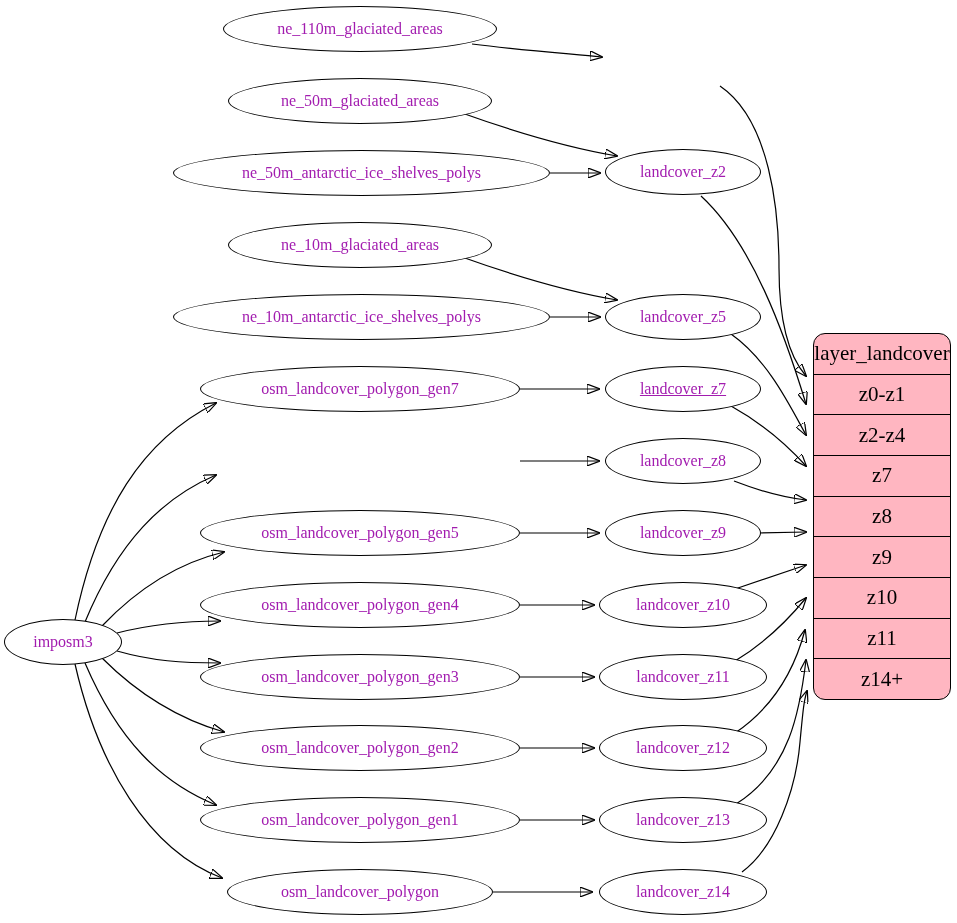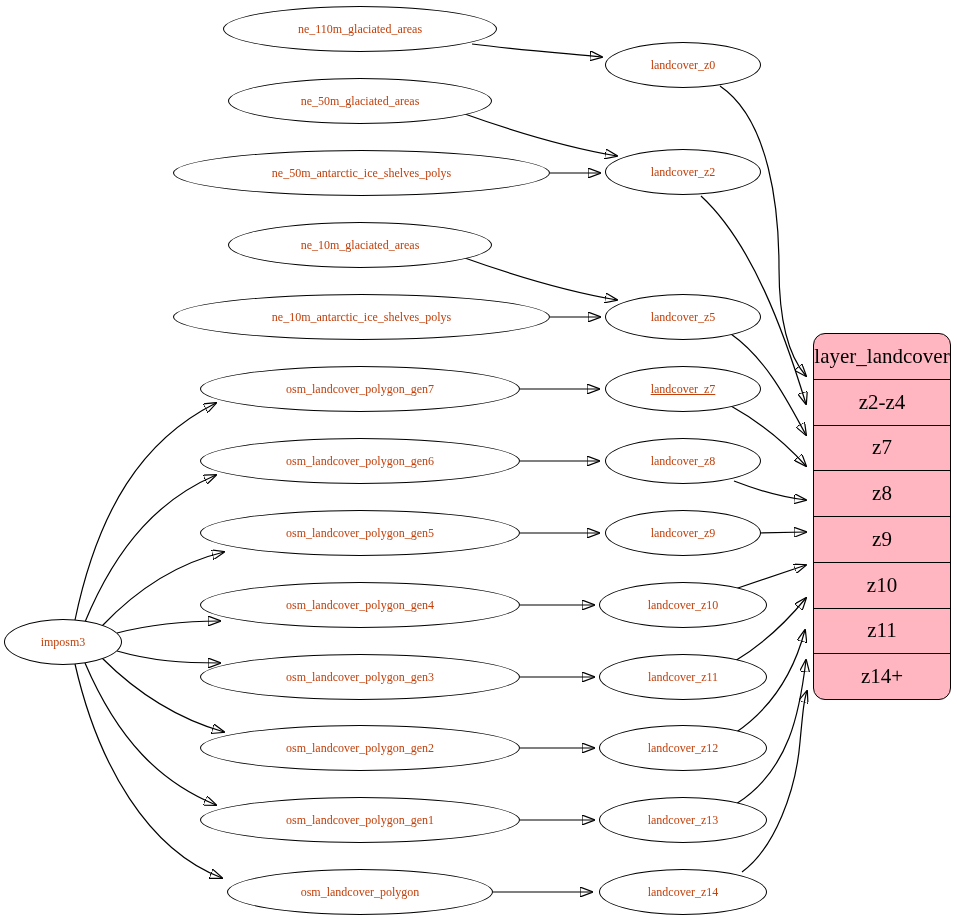--- a/index.html
+++ b/index.html
@@ -12,21 +12,21 @@
   }
   svg.edges{position:absolute;left:0;top:0;width:957px;height:923px;}
   svg.edges path{fill:none;stroke:#000;stroke-width:1.2px;}
   .node{
     position:absolute;
     box-sizing:border-box;
     border:1.4px solid #000;
     border-radius:50%;
     background:#fff;
     display:flex;align-items:center;justify-content:center;
-    font-size:12px;color:#c2410c;
+    font-size:16px;color:#a21caf;
     white-space:nowrap;
   }
   .record{
     position:absolute;
     left:813px;top:333px;width:138px;height:367px;
     box-sizing:border-box;
     background:#ffb6c1;
     border:1.4px solid #000;
     border-radius:12px;
     display:flex;flex-direction:column;
@@ -90,42 +90,41 @@
   </svg>
 
   <div class="node" style="left:4px;top:619px;width:118px;height:46px;">imposm3</div>
 
   <div class="node" style="left:223px;top:6px;width:274px;height:46px;">ne_110m_glaciated_areas</div>
   <div class="node" style="left:228px;top:78px;width:264px;height:46px;">ne_50m_glaciated_areas</div>
   <div class="node" style="left:173px;top:150px;width:377px;height:46px;">ne_50m_antarctic_ice_shelves_polys</div>
   <div class="node" style="left:228px;top:222px;width:264px;height:46px;">ne_10m_glaciated_areas</div>
   <div class="node" style="left:173px;top:294px;width:377px;height:46px;">ne_10m_antarctic_ice_shelves_polys</div>
   <div class="node" style="left:200px;top:366px;width:320px;height:46px;">osm_landcover_polygon_gen7</div>
-  <div class="node" style="left:200px;top:438px;width:320px;height:46px;">osm_landcover_polygon_gen6</div>
   <div class="node" style="left:200px;top:510px;width:320px;height:46px;">osm_landcover_polygon_gen5</div>
   <div class="node" style="left:200px;top:582px;width:320px;height:46px;">osm_landcover_polygon_gen4</div>
   <div class="node" style="left:200px;top:654px;width:320px;height:46px;">osm_landcover_polygon_gen3</div>
   <div class="node" style="left:200px;top:725px;width:320px;height:46px;">osm_landcover_polygon_gen2</div>
   <div class="node" style="left:200px;top:797px;width:320px;height:46px;">osm_landcover_polygon_gen1</div>
   <div class="node" style="left:227px;top:869px;width:266px;height:46px;">osm_landcover_polygon</div>
 
-  <div class="node" style="left:605px;top:42px;width:156px;height:46px;">landcover_z0</div>
   <div class="node" style="left:605px;top:149px;width:156px;height:46px;">landcover_z2</div>
   <div class="node" style="left:605px;top:294px;width:156px;height:46px;">landcover_z5</div>
   <div class="node" style="left:605px;top:366px;width:156px;height:46px;text-decoration:underline;">landcover_z7</div>
   <div class="node" style="left:605px;top:438px;width:156px;height:46px;">landcover_z8</div>
   <div class="node" style="left:605px;top:510px;width:156px;height:46px;">landcover_z9</div>
   <div class="node" style="left:599px;top:582px;width:168px;height:46px;">landcover_z10</div>
   <div class="node" style="left:599px;top:654px;width:168px;height:46px;">landcover_z11</div>
   <div class="node" style="left:599px;top:725px;width:168px;height:46px;">landcover_z12</div>
   <div class="node" style="left:599px;top:797px;width:168px;height:46px;">landcover_z13</div>
   <div class="node" style="left:599px;top:869px;width:168px;height:46px;">landcover_z14</div>
 
   <div class="record">
     <div class="record-row header">layer_landcover</div>
+    <div class="record-row">z0-z1</div>
     <div class="record-row">z2-z4</div>
     <div class="record-row">z7</div>
     <div class="record-row">z8</div>
     <div class="record-row">z9</div>
     <div class="record-row">z10</div>
     <div class="record-row">z11</div>
     <div class="record-row">z14+</div>
   </div>
 
 </div>

